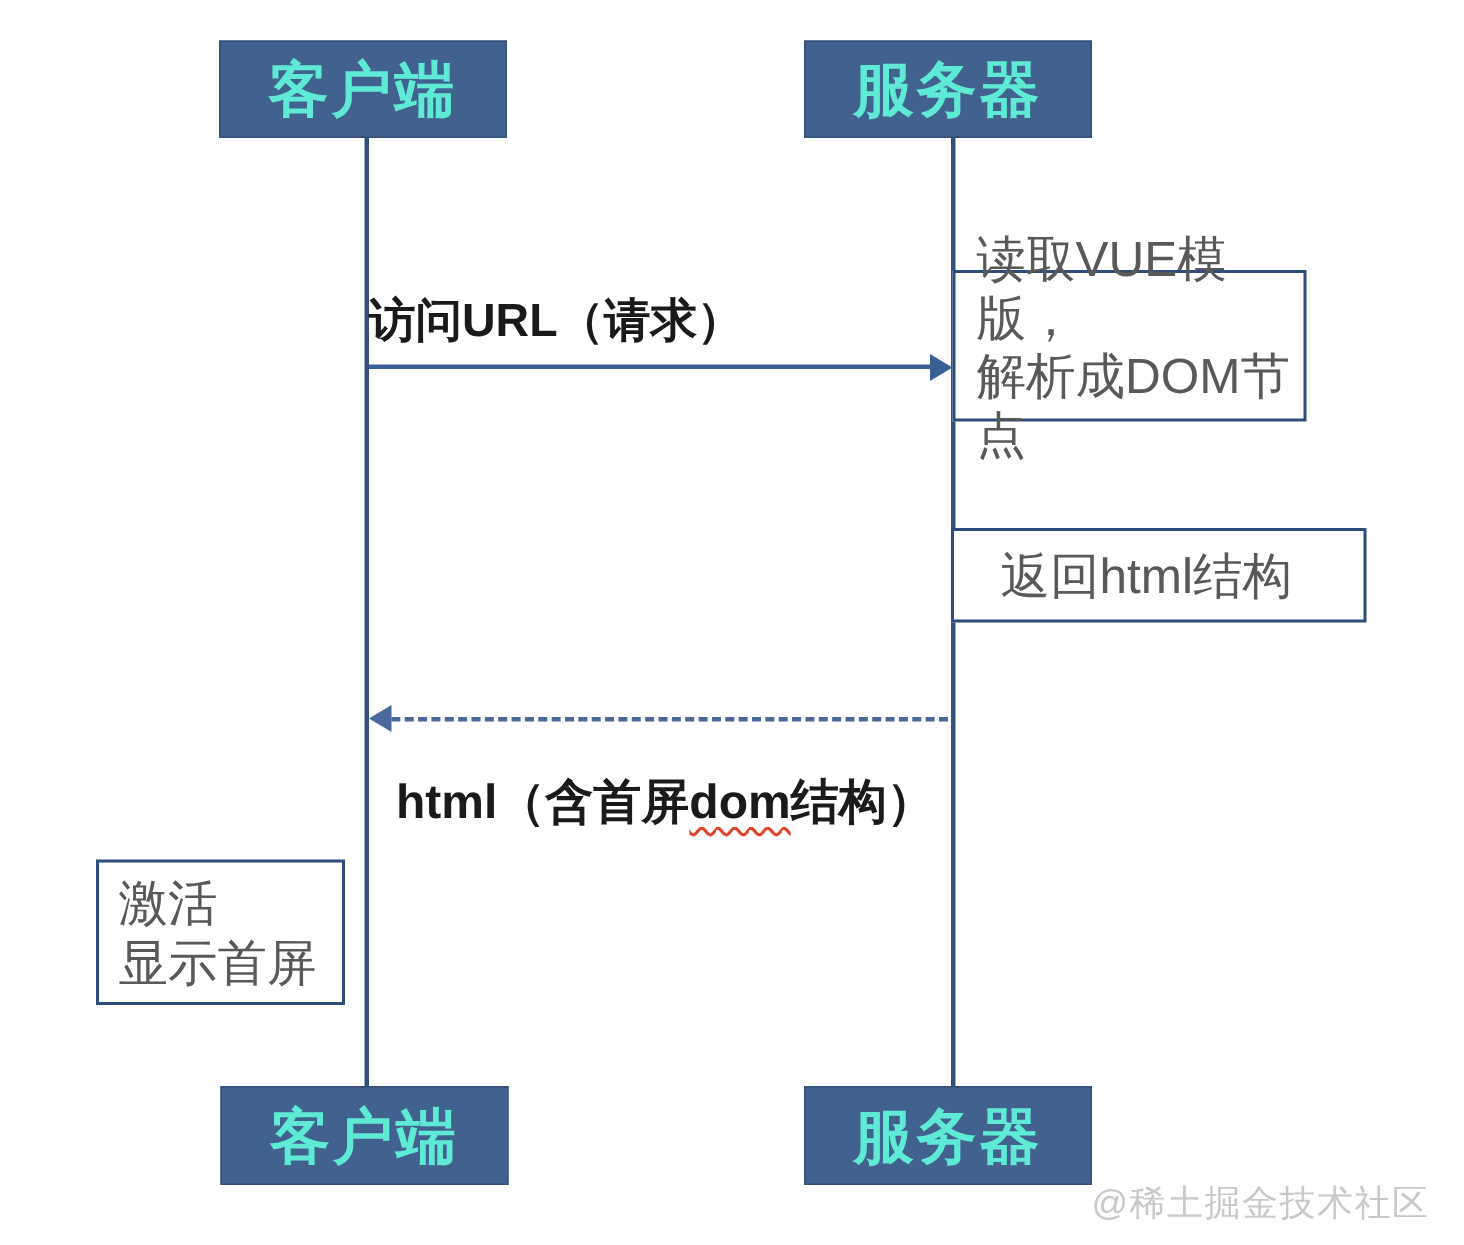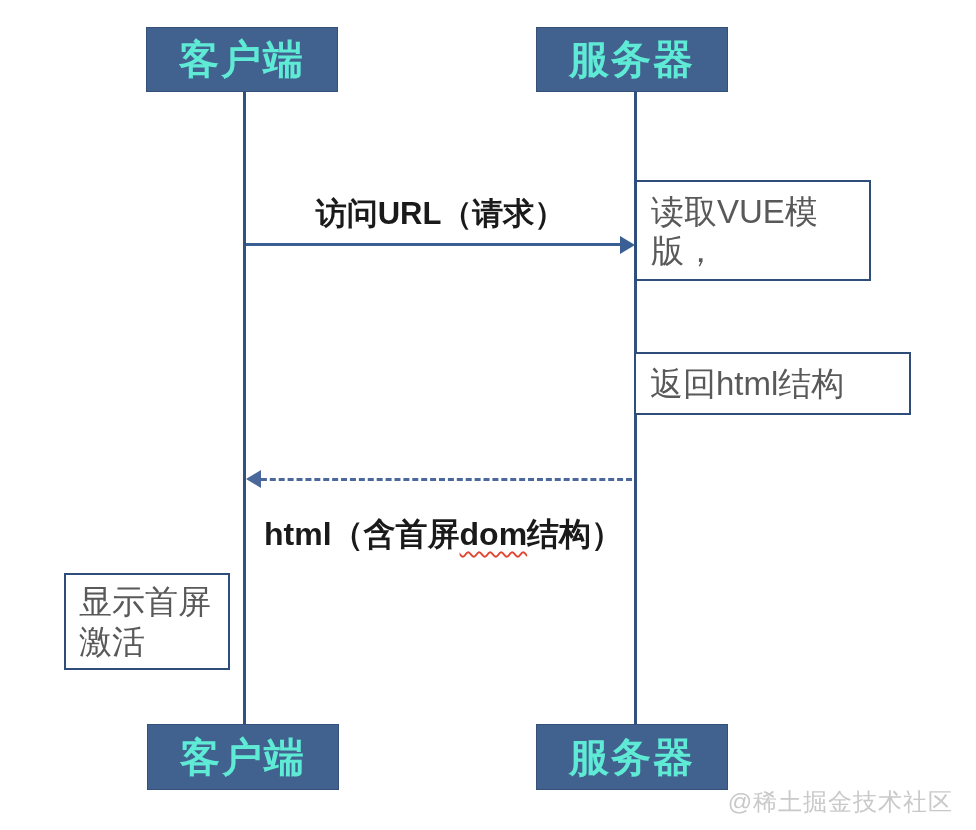--- a/index.html
+++ b/index.html
@@ -55,21 +55,21 @@
     box-sizing: border-box;
     color: var(--note-text, #595959);
     font-size: 33px;
     line-height: 39px;
     display: flex;
     flex-direction: column;
     justify-content: center;
     z-index: 2;
   }
   #note-read    { left: 635px; top: 180px; width: 236px; height: 101px; padding-left: 14px; align-items: center; }
-  #note-return  { left: 634px; top: 352px; width: 277px; height: 63px;  padding-left: 14px; }
+  #note-return  { left: 634px; top: 352px; width: 277px; height: 63px;  padding-left: 31px; }
   #note-display { left: 64px;  top: 573px; width: 166px; height: 97px;  padding-left: 13px; line-height: 40px; }
 
   
   .arrow-line {
     position: absolute;
     height: 0;
     z-index: 3;
   }
   #arrow-request {
     left: 246px; top: 243px; width: 377px;
@@ -100,21 +100,20 @@
   
   .msg-label {
     position: absolute;
     color: var(--label-text, #1A1A1A);
     font-weight: 700;
     white-space: nowrap;
     z-index: 3;
   }
   #label-request {
     left: 246px; top: 193px; width: 389px;
-    text-align: center;
     font-size: 31px;
   }
   #label-response {
     left: 264px; top: 495px;
     font-size: 32px;
     margin-top: 18px;
   }
   .squiggle {
     text-decoration: underline;
     text-decoration-style: wavy;
@@ -150,24 +149,25 @@
   <div class="msg-label" id="label-request">访问URL（请求）</div>
   <div class="arrow-line" id="arrow-request"></div>
   <div class="arrow-head" id="arrow-request-head"></div>
 
   <div class="arrow-line" id="arrow-response"></div>
   <div class="arrow-head" id="arrow-response-head"></div>
   <div class="msg-label" id="label-response"><span>html（含首屏</span><span class="squiggle">dom</span><span>结构）</span></div>
 
   <div class="note" id="note-read">
     <div>读取VUE模版，</div>
+    <div>解析成DOM节点</div>
   </div>
   <div class="note" id="note-return">
     <div>返回html结构</div>
   </div>
   <div class="note" id="note-display">
+    <div>激活</div>
     <div>显示首屏</div>
-    <div>激活</div>
   </div>
 
   <div class="watermark">@稀土掘金技术社区</div>
 
 </div>
 
 </body></html>

